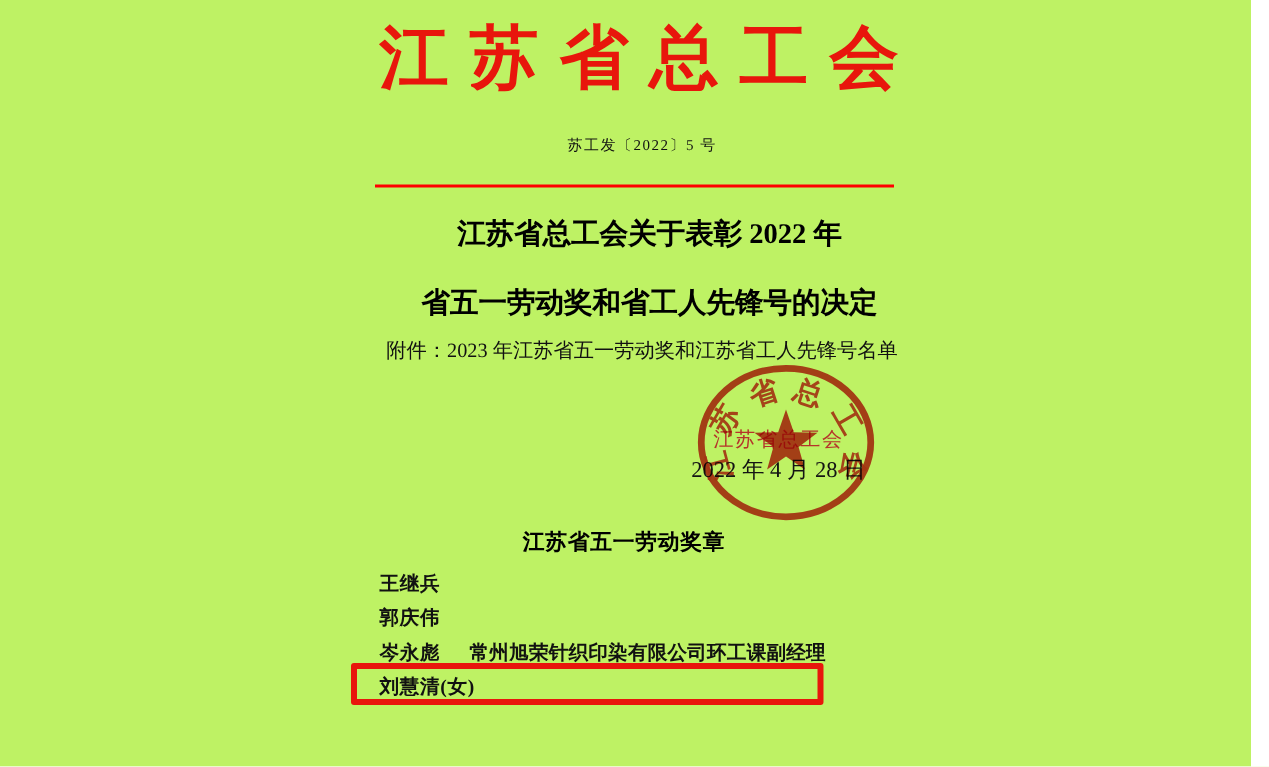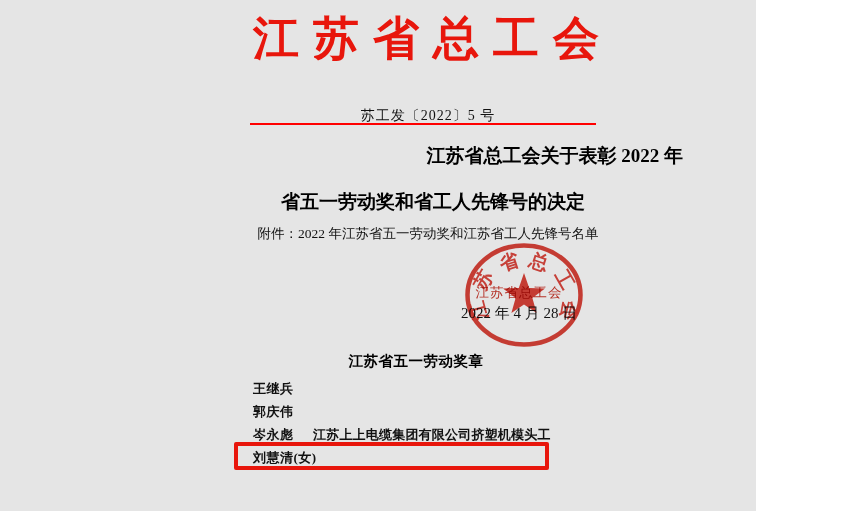--- a/index.html
+++ b/index.html
@@ -3,55 +3,55 @@
 <meta charset="utf-8">
 <style>
   * { margin: 0; padding: 0; box-sizing: border-box; }
   html, body { background: #ffffff; }
   body {
     font-family: "Liberation Serif", "DejaVu Serif", serif;
     color: #1a1a1a;
   }
   .page {
     position: relative;
-    width: 756px;
+    width: 834px;
     height: 511px;
-    background: #e5e5e5;
+    background: #bef264;
     overflow: hidden;
   }
   .abs { position: absolute; }
   .centered { text-align: center; }
 
   .header-title {
     left: 183px; top: 8px; width: 500px;
     font-size: 46px;
     font-weight: bold;
     letter-spacing: 14px;
     color: #e8160c;
     white-space: nowrap;
     text-align: center;
   }
   .doc-number {
-    left: 228px; top: 107px; width: 400px;
-    font-size: 14px;
+    left: 228px; top: 90px; width: 400px;
+    font-size: 10px;
     letter-spacing: 1px;
     color: #111;
   }
   .red-divider {
     left: 250px; top: 123px; width: 346px; height: 2px;
     background: #ff0000;
   }
   .doc-title {
     left: 183px; width: 500px;
     font-size: 19px;
     font-weight: bold;
     color: #000;
     white-space: nowrap;
   }
-  .doc-title.line1 { top: 143px; text-align: right; }
+  .doc-title.line1 { top: 143px; }
   .doc-title.line2 { top: 169px; margin-top: 20px; }
   .attachment {
     left: 228px; top: 225px; width: 400px;
     font-size: 13.5px;
     color: #111;
     white-space: nowrap;
   }
 
   
   .seal-svg {
@@ -112,21 +112,21 @@
 
   <div class="abs header-title">江苏省总工会</div>
 
   <div class="abs doc-number centered">苏工发〔2022〕5 号</div>
 
   <div class="abs red-divider"></div>
 
   <div class="abs doc-title line1 centered">江苏省总工会关于表彰 2022 年</div>
   <div class="abs doc-title line2 centered">省五一劳动奖和省工人先锋号的决定</div>
 
-  <div class="abs attachment centered">附件：2022 年江苏省五一劳动奖和江苏省工人先锋号名单</div>
+  <div class="abs attachment centered">附件：2023 年江苏省五一劳动奖和江苏省工人先锋号名单</div>
 
   <div class="abs signature centered">江苏省总工会</div>
   <div class="abs sign-date centered">2022 年 4 月 28 日</div>
 
   <svg class="abs seal-svg" viewBox="0 0 126 110" xmlns="http://www.w3.org/2000/svg">
     <ellipse cx="63" cy="54" rx="56.5" ry="49.5" fill="none" stroke="#d7281e" stroke-width="4.5" opacity="0.95"></ellipse>
     <polygon points="63,32 68.2,47.1 84,47.5 71.4,57 75.6,72 63,63.4 50.4,72 54.6,57 42,47.5 57.8,47.1" fill="#d7281e" opacity="0.95"></polygon>
     <g fill="#d7281e" font-size="19" font-weight="bold" opacity="0.92" text-anchor="middle" font-family="'Liberation Serif', serif">
       <text x="24" y="68" transform="rotate(-105 24 68)">江</text>
       <text x="28" y="42" transform="rotate(-60 28 42)">苏</text>
@@ -141,21 +141,21 @@
 
   <div class="abs award-list">
     <div class="award-row">
       <div class="award-name">王继兵</div>
     </div>
     <div class="award-row">
       <div class="award-name">郭庆伟</div>
     </div>
     <div class="award-row">
       <div class="award-name">岑永彪</div>
-      <div class="award-desc">江苏上上电缆集团有限公司挤塑机模头工</div>
+      <div class="award-desc">常州旭荣针织印染有限公司环工课副经理</div>
     </div>
     <div class="award-row">
       <div class="award-name">刘慧清(女)</div>
     </div>
   </div>
 
   <div class="abs highlight-box"></div>
 
 </div>
 

